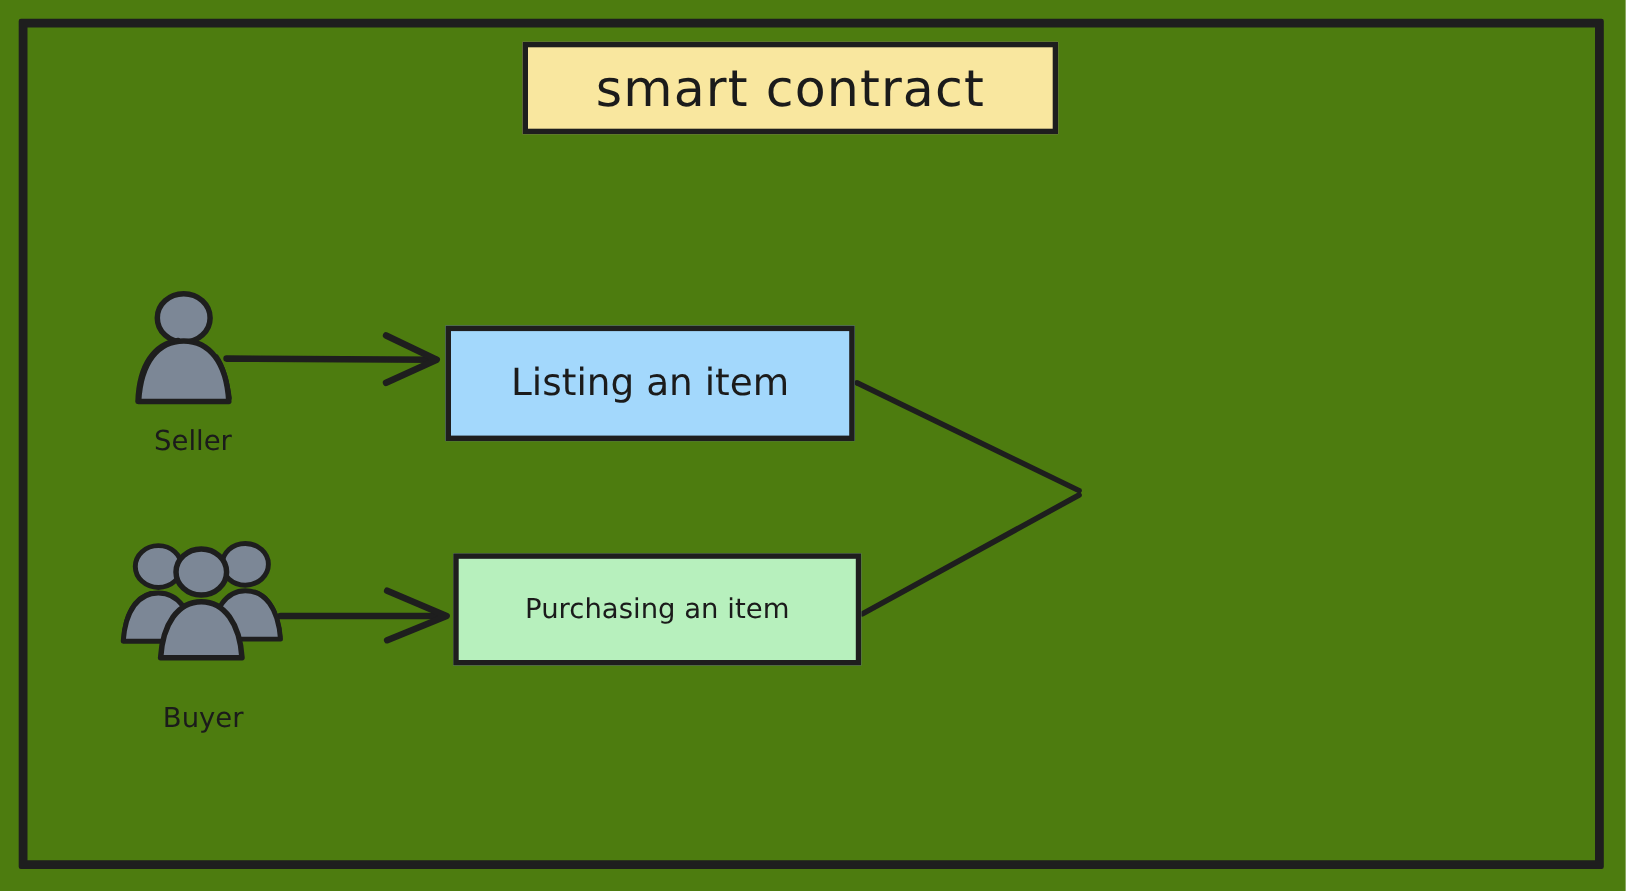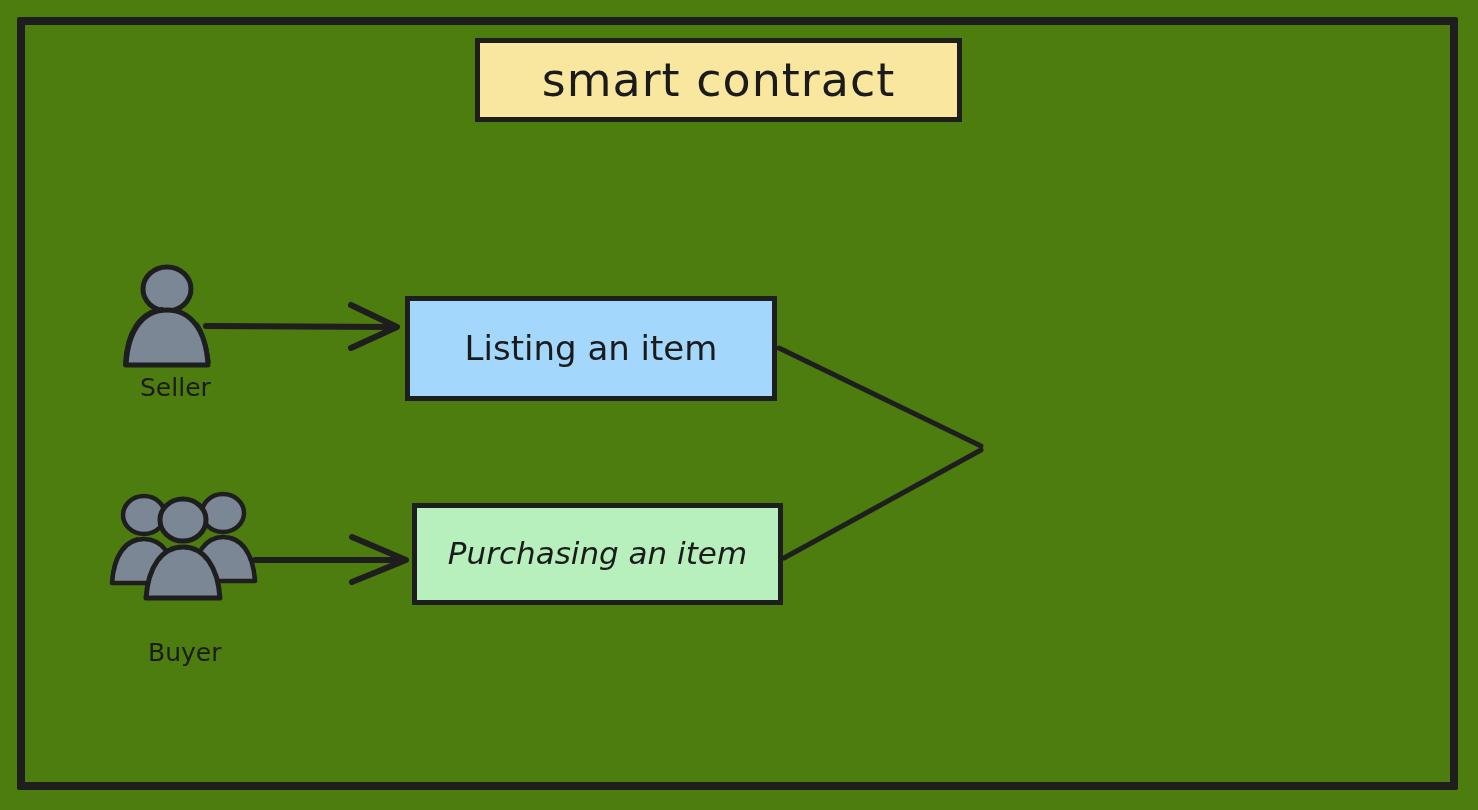--- a/index.html
+++ b/index.html
@@ -59,22 +59,21 @@
     background: #a3d8fc;
     font-size: 34px;
     margin-top: 23px;
   }
   .node-purchasing {
     left: 412px;
     top: 503px;
     width: 371px;
     height: 102px;
     background: #b7f0bd;
-    font-size: 31px;
-    font-style: italic;
+    font-size: 25px;
   }
   .node-transfer {
     left: 983px;
     top: 389px;
     width: 370px;
     height: 110px;
     background: #fcd9a4;
     font-size: 29px;
     flex-direction: column;
   }
@@ -82,21 +81,21 @@
     display: block;
   }
   
   .actor-label {
     position: absolute;
     color: #1b1b1b;
     font-size: 25px;
     font-family: "DejaVu Sans", sans-serif;
     white-space: nowrap;
   }
-  .label-seller { left: 140px; top: 373px; }
+  .label-seller { left: 140px; top: 386px; }
   .label-buyer  { left: 148px; top: 638px; text-align: right; }
   
   .actor-icon {
     position: absolute;
   }
   .icon-seller { left: 112px; top: 262px; width: 110px; height: 110px; }
   .icon-buyer  { left: 104px; top: 485px; width: 160px; height: 120px; }
   
   .connectors {
     position: absolute;

